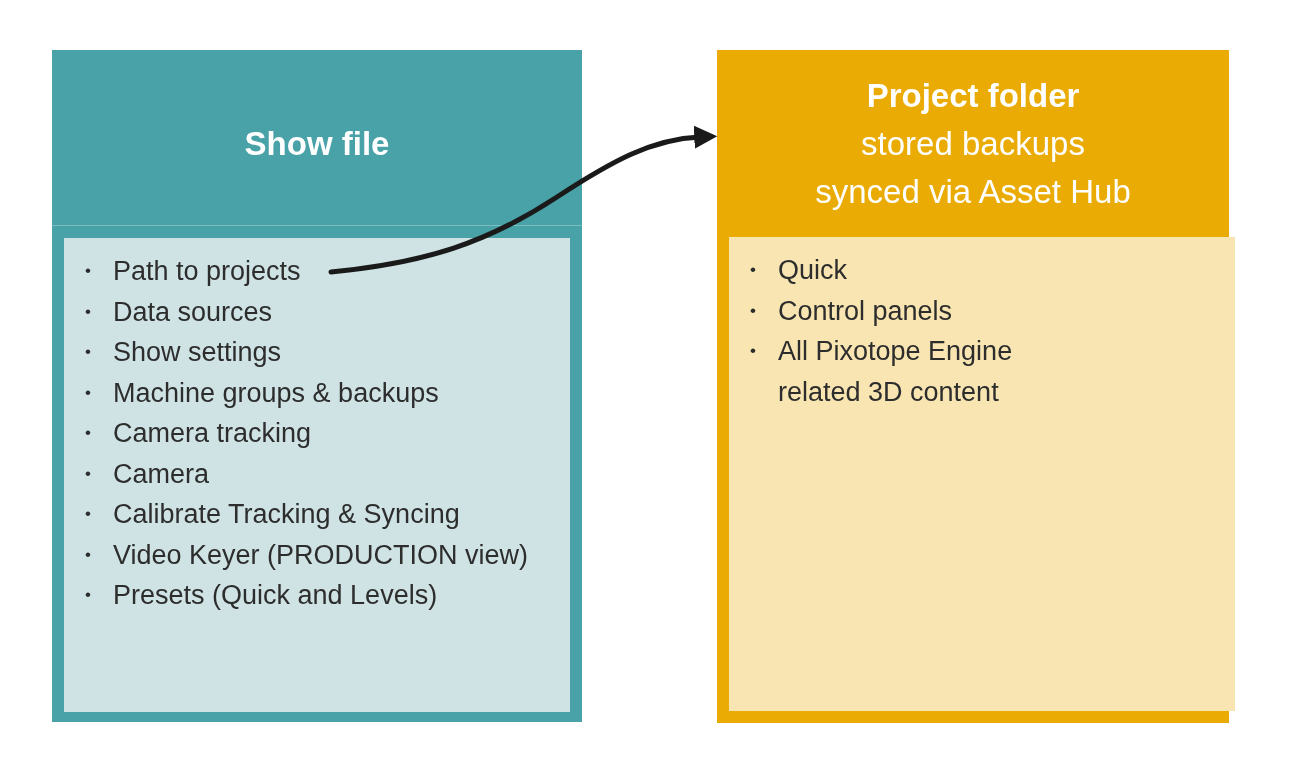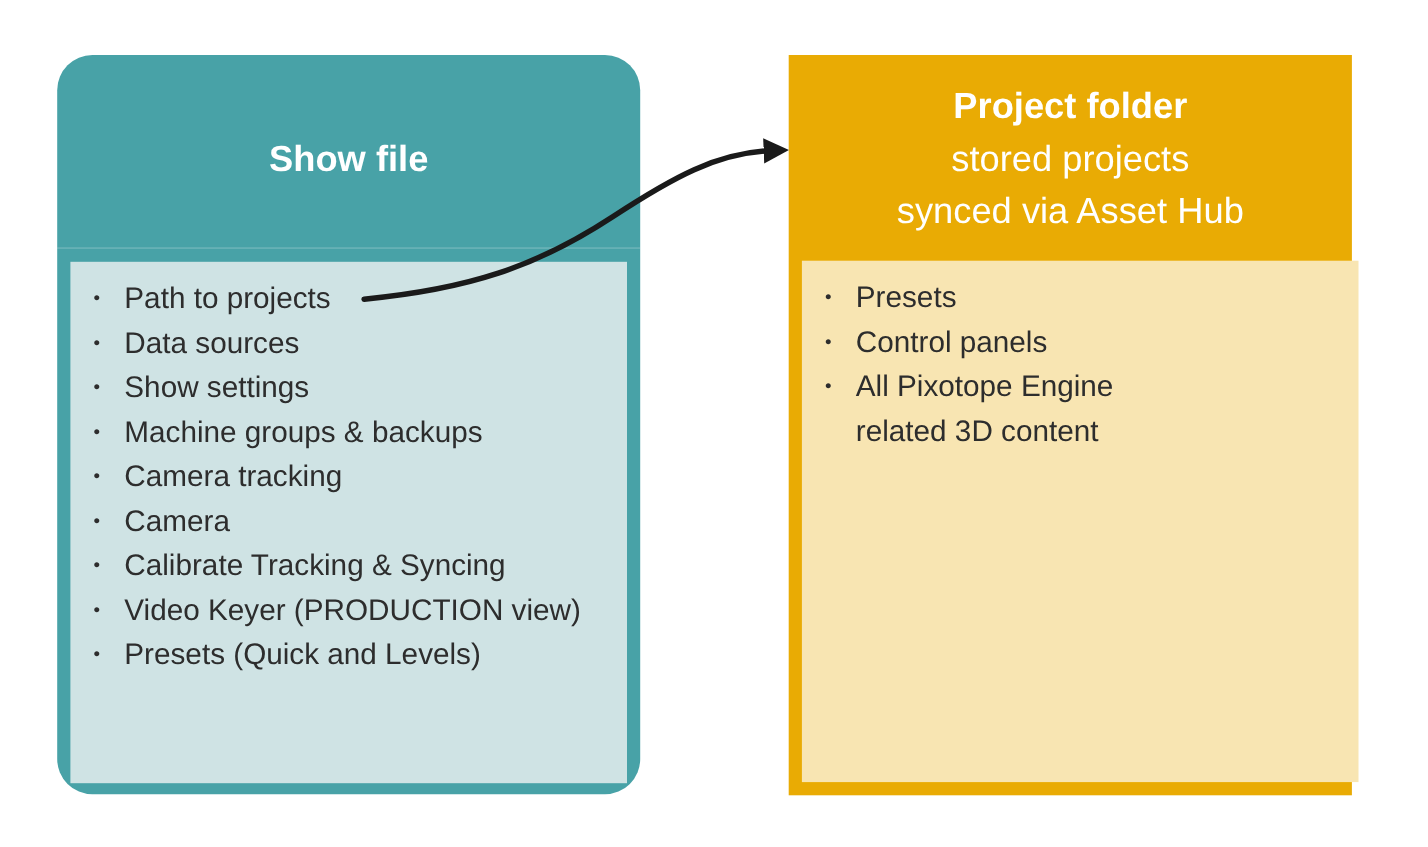--- a/index.html
+++ b/index.html
@@ -23,21 +23,20 @@
   }
   .box {
     position: absolute;
     top: 50px;
   }
   .box-left {
     left: 52px;
     width: 530px;
     height: 672px;
     background: var(--teal-header);
-    border-radius: 32px;
   }
   .box-right {
     left: 717px;
     width: 512px;
     height: 673px;
     background: var(--orange-header);
   }
   .header {
     position: absolute;
     left: 0; right: 0; top: 0;
@@ -116,26 +115,26 @@
         <li>Calibrate Tracking &amp; Syncing</li>
         <li>Video Keyer (PRODUCTION view)</li>
         <li>Presets (Quick and Levels)</li>
       </ul>
   </div>
 </div>
 
 <div class="box box-right">
   <div class="header">
     <div class="title">Project folder</div>
-    <div class="subtitle">stored projects</div>
+    <div class="subtitle">stored backups</div>
     <div class="subtitle">synced via Asset Hub</div>
   </div>
   <div class="inner inner-right">
     <ul class="panel-list">
-        <li>Presets</li>
+        <li>Quick</li>
         <li>Control panels</li>
         <li>All Pixotope Engine
 related 3D content</li>
       </ul>
   </div>
 </div>
 
 <svg class="arrow-overlay" viewBox="0 0 1298 770" xmlns="http://www.w3.org/2000/svg" aria-hidden="true">
   <defs>
     <marker id="ah" viewBox="0 0 10 10" refX="2.5" refY="5" markerWidth="4.6" markerHeight="4.6" orient="auto">

